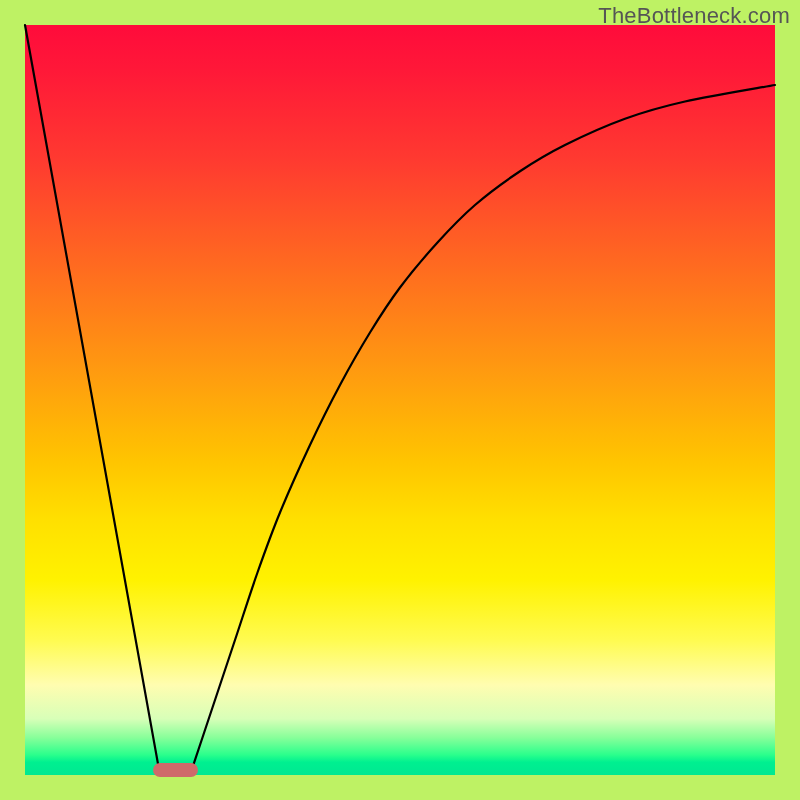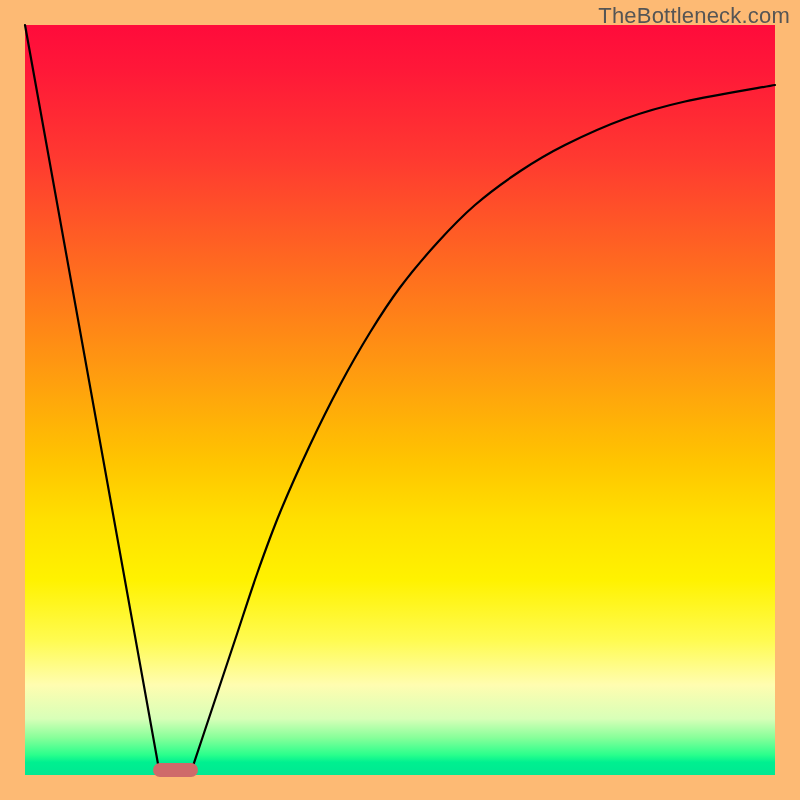--- a/index.html
+++ b/index.html
@@ -8,21 +8,21 @@
     width: 800px;
     height: 800px;
     overflow: hidden;
     background: #000;
     font-family: Arial, Helvetica, sans-serif;
   }
   .frame {
     position: relative;
     width: 800px;
     height: 800px;
-    background: #fdba74;
+    background: #bef264;
     text-align: center;
   }
   .plot-area {
     position: absolute;
     left: 25px;
     top: 25px;
     width: 750px;
     height: 750px;
     
     background: linear-gradient(to bottom,

